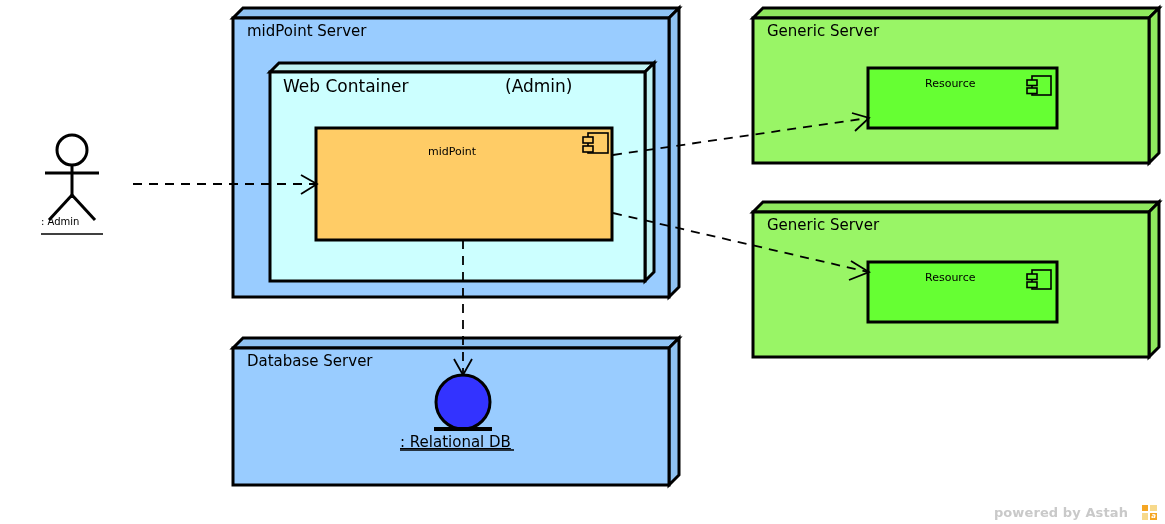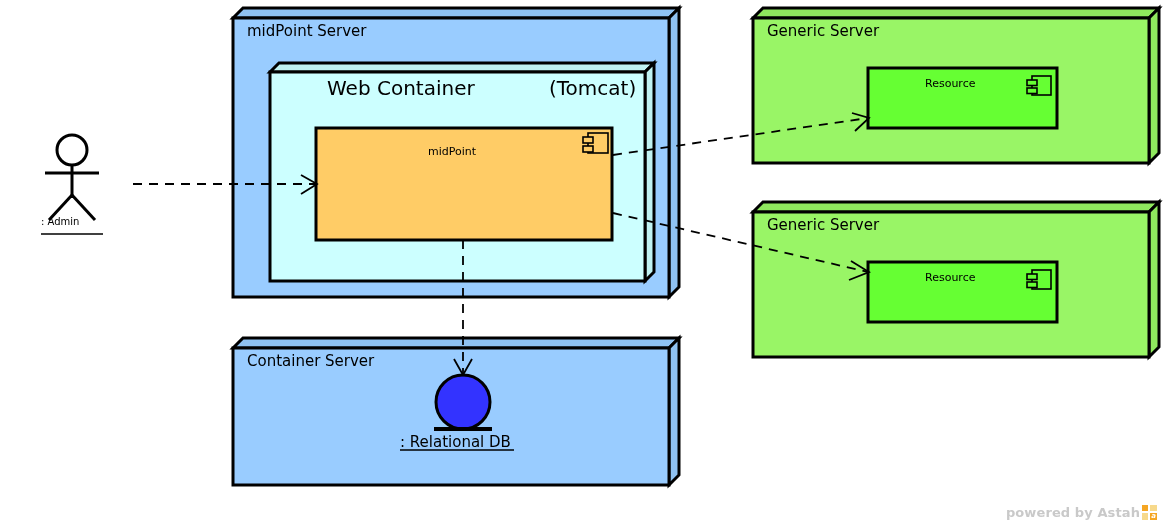--- a/index.html
+++ b/index.html
@@ -41,33 +41,33 @@
   .underline     { stroke: #000000; stroke-width: 1.4; }
 
   
   .lbl {
     position: absolute;
     color: #000000;
     white-space: nowrap;
     font-family: "DejaVu Sans", "Liberation Sans", sans-serif;
   }
   .node-title   { font-size: 15px; }
-  .inner-title  { font-size: 20px; margin-left: 44px; }
+  .inner-title  { font-size: 17px; }
   .comp-title   { font-size: 11px; }
   .obj-title    { font-size: 15px; }
   .actor-title  { font-size: 10px; }
 
   
   #watermark {
     position: absolute;
     right: 8px;
     bottom: 4px;
     display: flex;
     align-items: flex-start;
-    gap: 2px;
+    gap: 14px;
   }
   #watermark .wm-text {
     font-size: 13px;
     font-weight: bold;
     color: #c9c9c9;
     letter-spacing: 0.1px;
     font-family: "DejaVu Sans", "Liberation Sans", sans-serif;
   }
   #watermark .wm-logo {
     width: 15px;
@@ -189,27 +189,27 @@
       <line class="dep-line" x1="463" y1="240" x2="463" y2="374"></line>
       <polyline class="dep-head" points="454,359 463,375 472,359"></polyline>
     </g>
 
   </svg>
 
   <div class="lbl node-title" style="left:247px; top:22px;">midPoint Server</div>
 
   <div class="lbl inner-title" style="left:283px; top:76px;">Web Container</div>
 
-  <div class="lbl inner-title" style="left:505px; top:76px;">(Tomcat)</div>
+  <div class="lbl inner-title" style="left:505px; top:76px;">(Admin)</div>
 
   <div class="lbl comp-title" style="left:428px; top:145px;">midPoint</div>
 
-  <div class="lbl node-title" style="left:247px; top:352px;">Container Server</div>
-
-  <div class="lbl obj-title" style="left:400px; top:433px;">: Relational DB</div>
+  <div class="lbl node-title" style="left:247px; top:352px;">Database Server</div>
+
+  <div class="lbl obj-title" style="left:400px; top:433px;text-decoration:underline;">: Relational DB</div>
 
   <div class="lbl node-title" style="left:767px; top:22px;">Generic Server</div>
 
   <div class="lbl comp-title" style="left:925px; top:77px;">Resource</div>
 
   <div class="lbl node-title" style="left:767px; top:216px;">Generic Server</div>
 
   <div class="lbl comp-title" style="left:925px; top:271px;">Resource</div>
 
   <div class="lbl actor-title" style="left:41px; top:216px;">: Admin</div>

